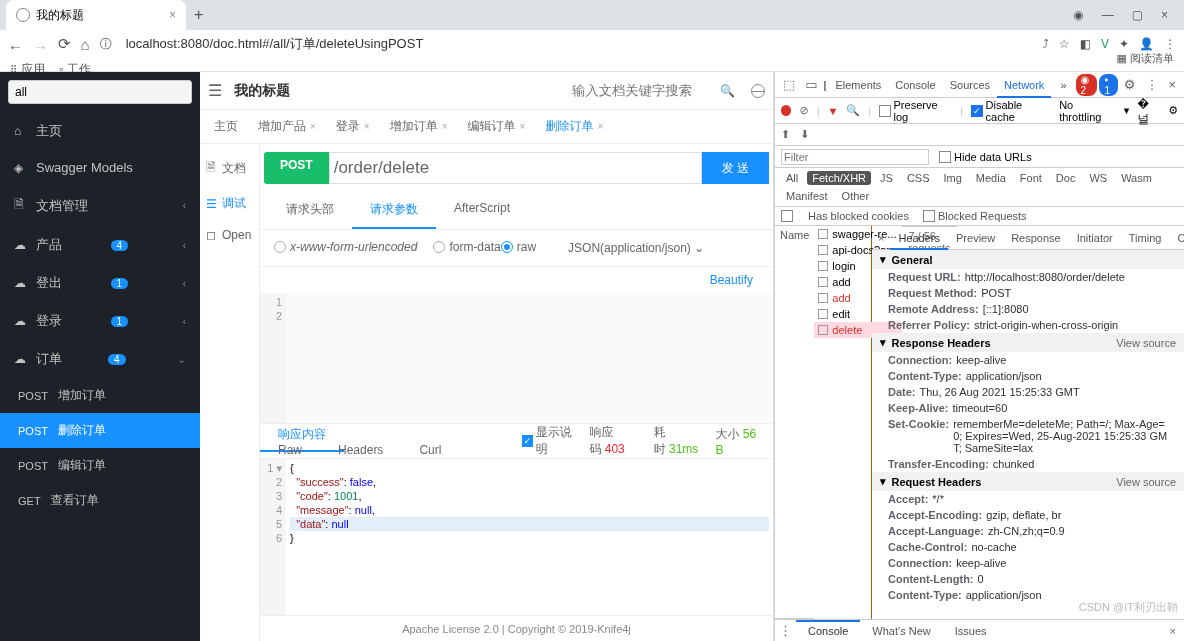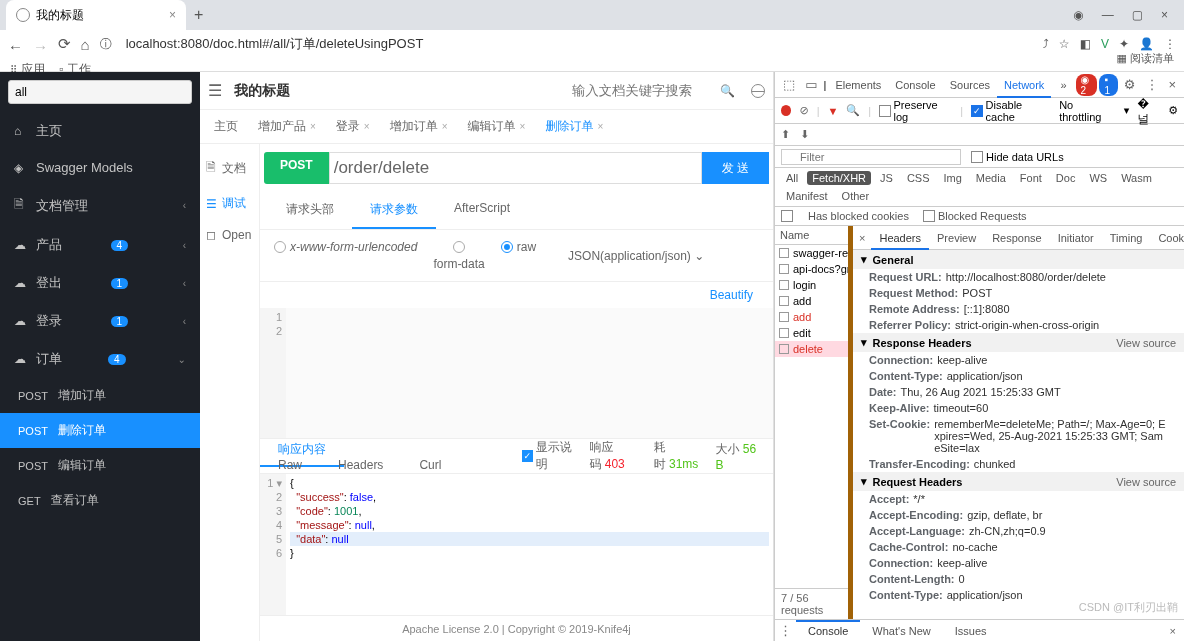--- a/index.html
+++ b/index.html
@@ -110,30 +110,30 @@
 .record-dot { width:11px; height:11px; background:#d93025; border-radius:50%;}
 .filter-icon { color:#d93025; font-weight:bold;}
 .chk-box { width:12px; height:12px; border:1px solid #888; display:inline-flex; align-items:center; justify-content:center; font-size:9px;}
 .chk-box.checked { background:#1a73e8; border-color:#1a73e8; color:#fff;}
 .dt-toolbar .sep { color: #ccc; }
 .wifi-icon { font-size:12px;}
 
 .dt-dl { display: flex; align-items: center; border-bottom: 1px solid #ccc; height: 22px; padding: 0 6px; gap: 10px; color:#666;}
 
 .dt-filter-row { display: flex; align-items: center; border-bottom: 1px solid #ccc; height: 22px; padding: 0 6px; gap:10px;}
-.dt-filter-row input { flex: 0 0 120px; border: 1px solid #ccc; padding: 1px 18px; font-size: 11px;}
+.dt-filter-row input { flex: 0 0 120px; border: 1px solid #ccc; padding: 1px 2px; font-size: 11px;}
 
 .type-filters { display: flex; flex-wrap: wrap; border-bottom: 1px solid #ccc; padding: 3px 6px; gap: 4px; align-items:center;}
 .tf { padding: 1px 5px; cursor: pointer; color: #555; border-radius: 3px;}
 .tf.active { background: #555; color: #fff;}
 
 .block-row { display: flex; border-bottom: 1px solid #ccc; padding: 3px 6px; gap: 14px; color:#555;}
 
 .dt-body { display: flex; flex: 1; min-height: 0;}
-.req-list { width: 78px; border-right: 5px solid #a16207; display: flex; flex-direction: column;}
+.req-list { width: 97px; border-right: 1px solid #a16207; display: flex; flex-direction: row;}
 .req-list-hdr { border-bottom: 1px solid #ccc; padding: 3px 5px; color: #555;}
 .req-row { display: flex; align-items: center; gap: 4px; padding: 2px 4px; cursor: pointer; white-space: nowrap; overflow:hidden; text-overflow: ellipsis;}
 .req-row .cb { width:10px; height:10px; border:1px solid #999; flex-shrink:0;}
 .req-row.red-row .nm { color: #d93025; }
 .req-row.selected { background: #ffd9e1; }
 
 .req-detail { flex: 1; display: flex; flex-direction: column; min-width: 0;}
 .detail-tabs { display: flex; border-bottom: 1px solid #ccc; height: 24px; align-items: center;}
 .dtl-close { padding: 0 6px; color: #666; cursor: pointer;}
 .dtl-tab { padding: 4px 8px; color: #555; cursor: pointer;}
@@ -327,21 +327,21 @@
         </div>
         <div class="req-tabs" id="req-tabs">
             <span class="req-tab">请求头部</span>
             <span class="req-tab active">请求参数</span>
             <span class="req-tab">AfterScript</span>
           </div>
         <div class="body-type">
           <span id="body-types"><span class="radio" style="margin-right: 16px; font-style: italic;">
                 <span class="circ"></span>
                 <span>x-www-form-urlencoded</span>
-              </span><span class="radio" style="margin-right: 16px; flex-direction: column;">
+              </span><span class="radio" style="">
                 <span class="circ"></span>
                 <span>form-data</span>
               </span><span class="radio checked" style="margin-right: 16px;">
                 <span class="circ"></span>
                 <span>raw</span>
               </span></span>
           <span class="json-type"><span>JSON(application/json)</span> <span>⌄</span></span>
         </div>
         <div style="text-align:right; padding:6px 10px;">
           <span class="beautify" style="margin:0;">Beautify</span>

